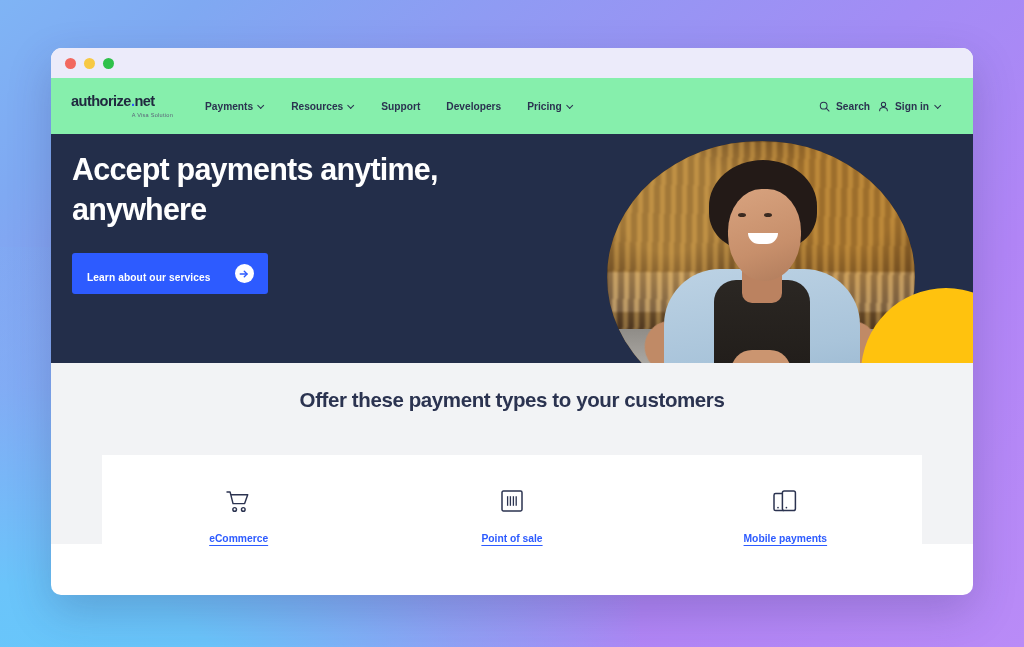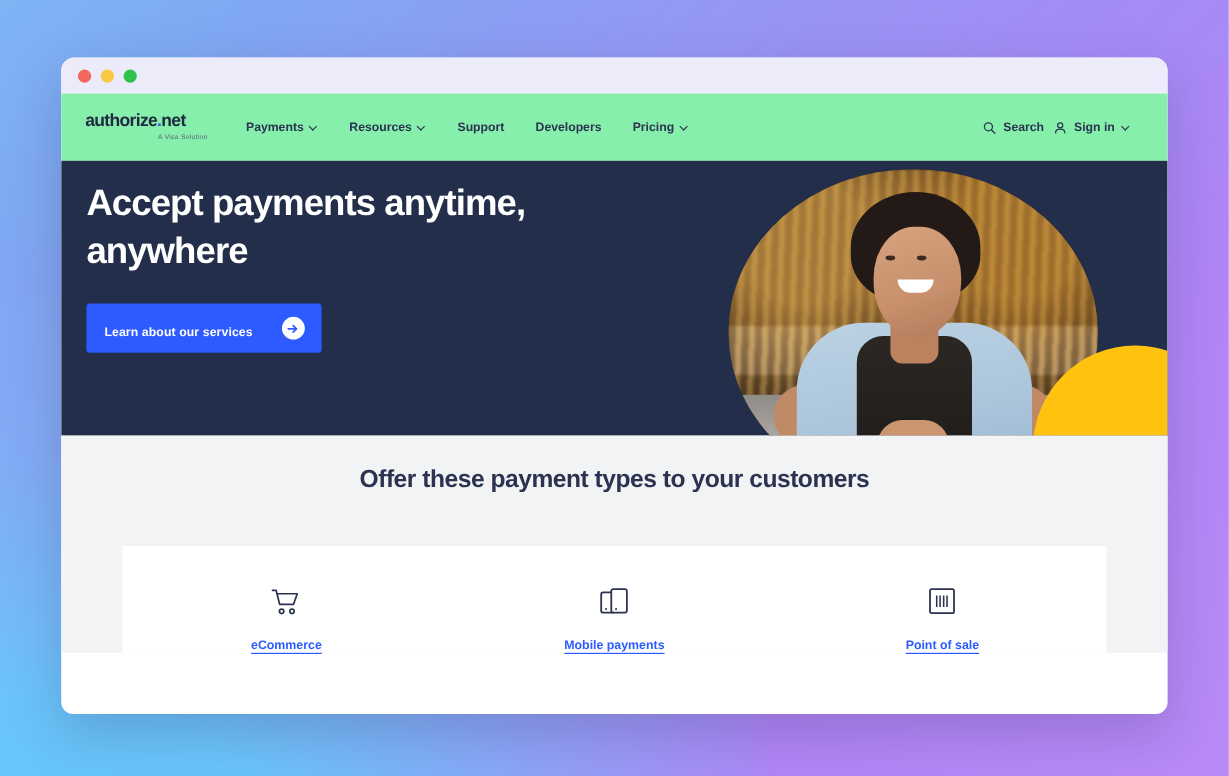--- a/index.html
+++ b/index.html
@@ -449,40 +449,40 @@
             <path d="M1 2h3.2l3.1 12.2h12.1L22.6 5H6" stroke="#2b3350" stroke-width="1.5" stroke-linecap="round" stroke-linejoin="round"></path>
             <circle cx="9" cy="20.3" r="1.9" stroke="#2b3350" stroke-width="1.5"></circle>
             <circle cx="18" cy="20.3" r="1.9" stroke="#2b3350" stroke-width="1.5"></circle>
           </svg>
         </span>
         <span class="ptype-label">eCommerce</span>
       </div>
 
       <div class="ptype">
         <span class="picon">
-          <svg width="24" height="23" viewBox="0 0 24 23" fill="none">
-            <rect x="1" y="3.6" width="11" height="17" rx="1.6" stroke="#2b3350" stroke-width="1.5"></rect>
-            <rect x="9.4" y="1" width="13" height="19.6" rx="1.8" stroke="#2b3350" stroke-width="1.5" fill="#ffffff"></rect>
-            <circle cx="5" cy="17.6" r="0.85" fill="#2b3350"></circle>
-            <circle cx="13.4" cy="17.6" r="0.85" fill="#2b3350"></circle>
-          </svg>
-        </span>
-        <span class="ptype-label">Mobile payments</span>
-      </div>
-
-      <div class="ptype">
-        <span class="picon">
           <svg width="22" height="22" viewBox="0 0 22 22" fill="none">
             <rect x="1" y="1" width="20" height="20" rx="1.4" stroke="#2b3350" stroke-width="1.5"></rect>
             <line x1="6.6" y1="6.2" x2="6.6" y2="15.8" stroke="#2b3350" stroke-width="1.3"></line>
             <line x1="9.4" y1="6.2" x2="9.4" y2="15.8" stroke="#2b3350" stroke-width="1.3"></line>
             <line x1="12.4" y1="6.2" x2="12.4" y2="15.8" stroke="#2b3350" stroke-width="1.3"></line>
             <line x1="15.2" y1="6.2" x2="15.2" y2="15.8" stroke="#2b3350" stroke-width="1.3"></line>
           </svg>
         </span>
         <span class="ptype-label">Point of sale</span>
       </div>
 
+      <div class="ptype">
+        <span class="picon">
+          <svg width="24" height="23" viewBox="0 0 24 23" fill="none">
+            <rect x="1" y="3.6" width="11" height="17" rx="1.6" stroke="#2b3350" stroke-width="1.5"></rect>
+            <rect x="9.4" y="1" width="13" height="19.6" rx="1.8" stroke="#2b3350" stroke-width="1.5" fill="#ffffff"></rect>
+            <circle cx="5" cy="17.6" r="0.85" fill="#2b3350"></circle>
+            <circle cx="13.4" cy="17.6" r="0.85" fill="#2b3350"></circle>
+          </svg>
+        </span>
+        <span class="ptype-label">Mobile payments</span>
+      </div>
+
 
     </div>
   </section>
 
 </div>
 
 </body></html>

